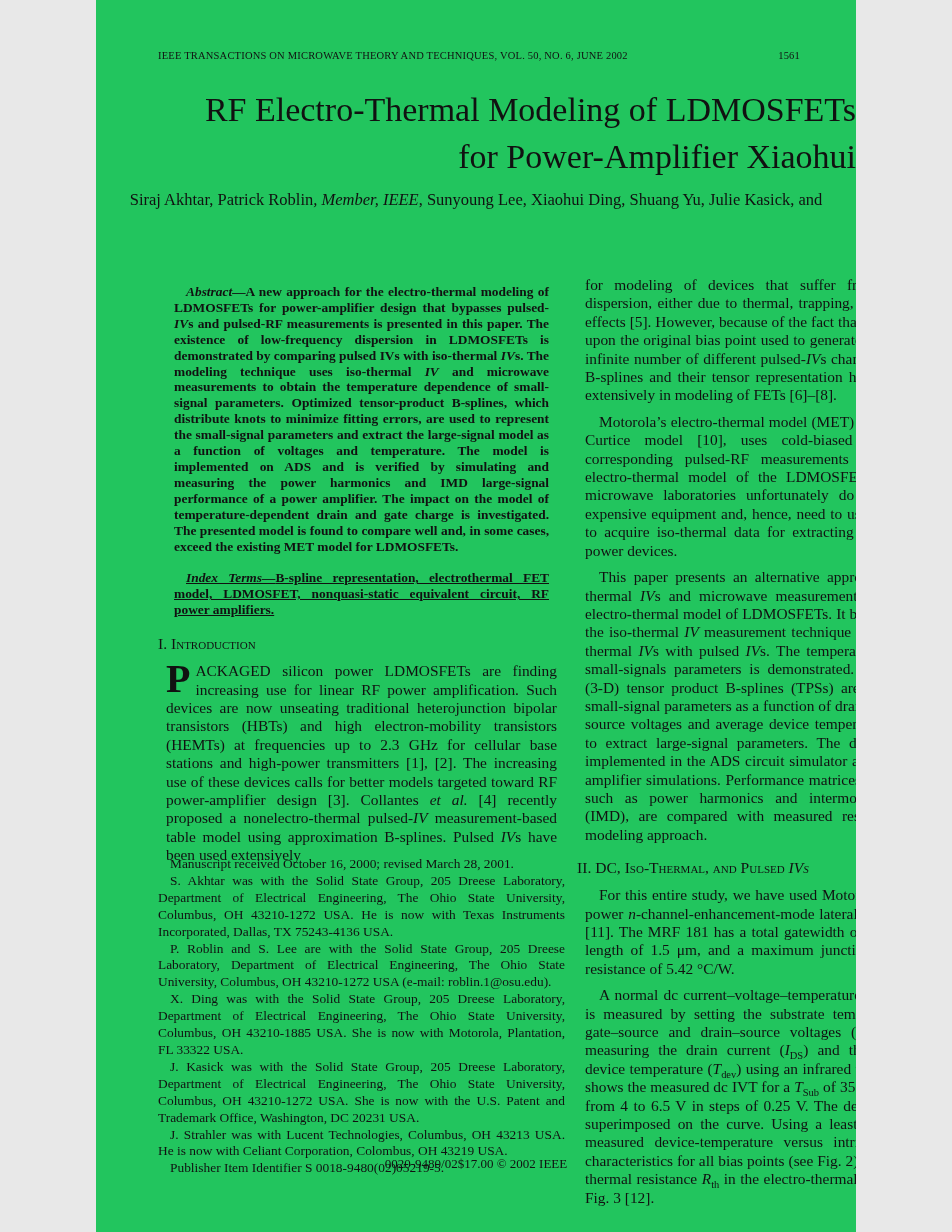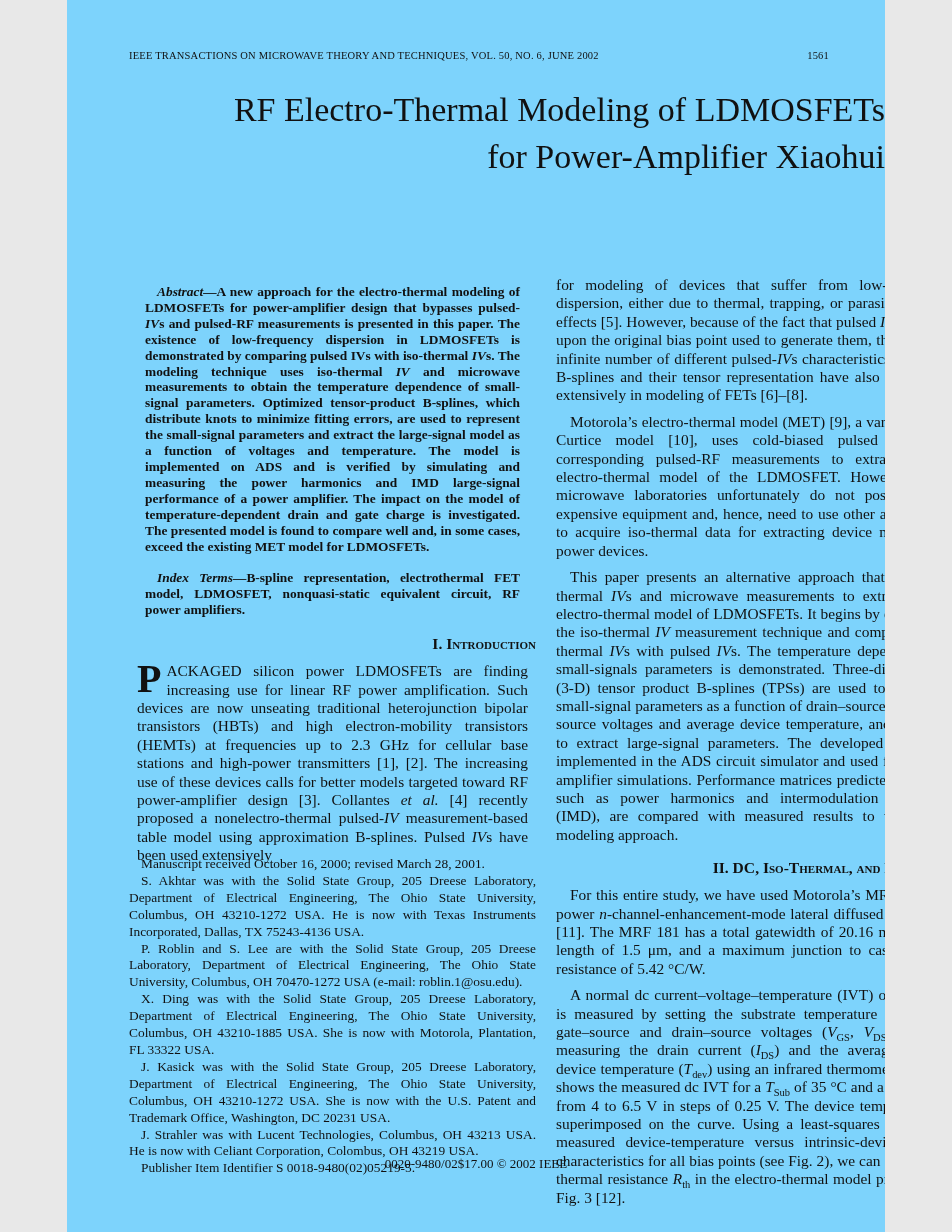--- a/index.html
+++ b/index.html
@@ -1,18 +1,18 @@
 <!DOCTYPE html>
 <html><head>
 <meta charset="utf-8">
 <style>
   html,body{margin:0;padding:0;background:#e8e8e8;}
   .page{
-    position:relative;width:818px;height:1232px;margin:0 auto;
-    background:#7dd3fc;color:#111111;
+    position:relative;width:760px;height:1232px;margin:0 auto;
+    background:#22c55e;color:#111111;
     font-family:"Liberation Serif","DejaVu Serif",serif;
     overflow:hidden;
   }
   .running-head{
     position:absolute;top:50px;left:62px;right:56px;
     display:flex;justify-content:space-between;align-items:baseline;
     font-size:10.5px;letter-spacing:0.2px;white-space:nowrap;
   }
   .paper-title{
     position:absolute;top:86px;left:0;right:0;
@@ -21,24 +21,24 @@
   .authors{
     position:absolute;top:189px;left:0;right:0;
     text-align:center;font-size:16.5px;line-height:21px;
   }
   .col-left{position:absolute;left:62px;top:268px;width:407px;}
   .col-right{position:absolute;left:481px;top:268px;width:409px;}
   .abstract-para,.index-terms{
     font-size:13.4px;line-height:15.9px;font-weight:bold;
     text-align:justify;text-indent:12px;margin:16px;
   }
-  .index-terms{margin-top:9px;}
+  .index-terms{margin-top:9px;text-decoration:underline;}
   .sec-heading{
-    text-align:right;font-variant:small-caps;font-size:15.6px;
-    font-weight:700;margin:15px 0 9px 0;
+    text-align:left;font-variant:small-caps;font-size:15.6px;
+    font-weight:400;margin:15px 0 9px 0;
   }
   .col-left .sec-heading{margin-top:17px;}
   .body-para{
     font-size:15.4px;line-height:18.4px;text-align:justify;margin:8px;
   }
   .body-para.indent{text-indent:14px;}
   .dropcap{
     float:left;font-size:40px;line-height:32px;
     font-weight:bold;padding:1px 5px 0 0;
   }
@@ -63,20 +63,21 @@
     <span>IEEE TRANSACTIONS ON MICROWAVE THEORY AND TECHNIQUES, VOL. 50, NO. 6, JUNE 2002</span>
     <span>1561</span>
   </div>
 
   <div class="paper-title">
     <div>RF Electro-Thermal Modeling of LDMOSFETs</div>
     <div>for Power-Amplifier Xiaohui</div>
   </div>
 
   <div class="authors">
+    <div>Siraj Akhtar, Patrick Roblin<i>, Member, IEEE</i>, Sunyoung Lee, Xiaohui Ding, Shuang Yu, Julie Kasick, and</div>
   </div>
 
   <div class="col-left">
     <p class="abstract-para"><i>Abstract—</i>A new approach for the electro-thermal modeling of LDMOSFETs for power-amplifier design that bypasses pulsed-<i>IV</i>s and pulsed-RF measurements is presented in this paper. The existence of low-frequency dispersion in LDMOSFETs is demonstrated by comparing pulsed IVs with iso-thermal <i>IV</i>s. The modeling technique uses iso-thermal <i>IV</i> and microwave measurements to obtain the temperature dependence of small-signal parameters. Optimized tensor-product B-splines, which distribute knots to minimize fitting errors, are used to represent the small-signal parameters and extract the large-signal model as a function of voltages and temperature. The model is implemented on ADS and is verified by simulating and measuring the power harmonics and IMD large-signal performance of a power amplifier. The impact on the model of temperature-dependent drain and gate charge is investigated. The presented model is found to compare well and, in some cases, exceed the existing MET model for LDMOSFETs.</p>
     <p class="index-terms"><i>Index Terms—</i>B-spline representation, electrothermal FET model, LDMOSFET, nonquasi-static equivalent circuit, RF power amplifiers.</p>
     <h2 class="sec-heading">I. Introduction</h2>
     <p class="body-para"><span class="dropcap">P</span><span>ACKAGED silicon power LDMOSFETs are finding increasing use for linear RF power amplification. Such devices are now unseating traditional heterojunction bipolar transistors (HBTs) and high electron-mobility transistors (HEMTs) at frequencies up to 2.3 GHz for cellular base stations and high-power transmitters [1], [2]. The increasing use of these devices calls for better models targeted toward RF power-amplifier design [3]. Collantes <i>et al.</i> [4] recently proposed a nonelectro-thermal pulsed-<i>IV</i> measurement-based table model using approximation B-splines. Pulsed <i>IV</i>s have been used extensively</span></p>
   </div>
 
   <div class="col-right">
@@ -84,21 +85,21 @@
     <p class="body-para indent">Motorola’s electro-thermal model (MET) [9], a variant of the Curtice model [10], uses cold-biased pulsed <i>IV</i>s and corresponding pulsed-RF measurements to extract a full electro-thermal model of the LDMOSFET. However, most microwave laboratories unfortunately do not possess such expensive equipment and, hence, need to use other approaches to acquire iso-thermal data for extracting device models for power devices.</p>
     <p class="body-para indent">This paper presents an alternative approach that uses iso-thermal <i>IV</i>s and microwave measurements to extract a full electro-thermal model of LDMOSFETs. It begins by explaining the iso-thermal <i>IV</i> measurement technique and comparing iso-thermal <i>IV</i>s with pulsed <i>IV</i>s. The temperature dependence of small-signals parameters is demonstrated. Three-dimensional (3-D) tensor product B-splines (TPSs) are used to represent small-signal parameters as a function of drain–source and gate–source voltages and average device temperature, and are used to extract large-signal parameters. The developed model is implemented in the ADS circuit simulator and used for power-amplifier simulations. Performance matrices predicted in ADS, such as power harmonics and intermodulation distortion (IMD), are compared with measured results to verify the modeling approach.</p>
     <h2 class="sec-heading">II. DC, Iso-Thermal, and Pulsed <i>IVs</i></h2>
     <p class="body-para indent">For this entire study, we have used Motorola’s MRF 181 RF power <i>n</i>-channel-enhancement-mode lateral diffused MOSFET [11]. The MRF 181 has a total gatewidth of 20.16 mm, a gate length of 1.5 μm, and a maximum junction to case thermal resistance of 5.42 °C/W.</p>
     <p class="body-para indent">A normal dc current–voltage–temperature (IVT) of a device is measured by setting the substrate temperature (<i>T</i><sub>sub</sub>) and gate–source and drain–source voltages (<i>V</i><sub>GS</sub>, <i>V</i><sub>DS</sub>) and by measuring the drain current (<i>I</i><sub>DS</sub>) and the average surface device temperature (<i>T</i><sub>dev</sub>) using an infrared thermometer. Fig. 1 shows the measured dc IVT for a <i>T</i><sub>Sub</sub> of 35 °C and a <i>V</i><sub>GS</sub> range from 4 to 6.5 V in steps of 0.25 V. The device temperature is superimposed on the curve. Using a least-squares fit on the measured device-temperature versus intrinsic-device power characteristics for all bias points (see Fig. 2), we can extract the thermal resistance <i>R</i><sub>th</sub> in the electro-thermal model proposed in Fig. 3 [12].</p>
   </div>
 
   <div class="footnotes">
     <p>Manuscript received October 16, 2000; revised March 28, 2001.</p>
     <p>S. Akhtar was with the Solid State Group, 205 Dreese Laboratory, Department of Electrical Engineering, The Ohio State University, Columbus, OH 43210-1272 USA. He is now with Texas Instruments Incorporated, Dallas, TX 75243-4136 USA.</p>
-    <p>P. Roblin and S. Lee are with the Solid State Group, 205 Dreese Laboratory, Department of Electrical Engineering, The Ohio State University, Columbus, OH 70470-1272 USA (e-mail: roblin.1@osu.edu).</p>
+    <p>P. Roblin and S. Lee are with the Solid State Group, 205 Dreese Laboratory, Department of Electrical Engineering, The Ohio State University, Columbus, OH 43210-1272 USA (e-mail: roblin.1@osu.edu).</p>
     <p>X. Ding was with the Solid State Group, 205 Dreese Laboratory, Department of Electrical Engineering, The Ohio State University, Columbus, OH 43210-1885 USA. She is now with Motorola, Plantation, FL 33322 USA.</p>
     <p>J. Kasick was with the Solid State Group, 205 Dreese Laboratory, Department of Electrical Engineering, The Ohio State University, Columbus, OH 43210-1272 USA. She is now with the U.S. Patent and Trademark Office, Washington, DC 20231 USA.</p>
     <p>J. Strahler was with Lucent Technologies, Columbus, OH 43213 USA. He is now with Celiant Corporation, Colombus, OH 43219 USA.</p>
     <p>Publisher Item Identifier S 0018-9480(02)05219-5.</p>
   </div>
 
   <div class="page-footer">0020-9480/02$17.00 © 2002 IEEE</div>
 
 </div>
 

